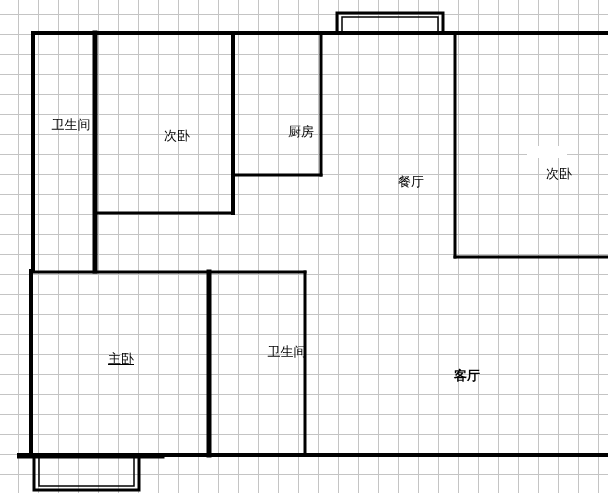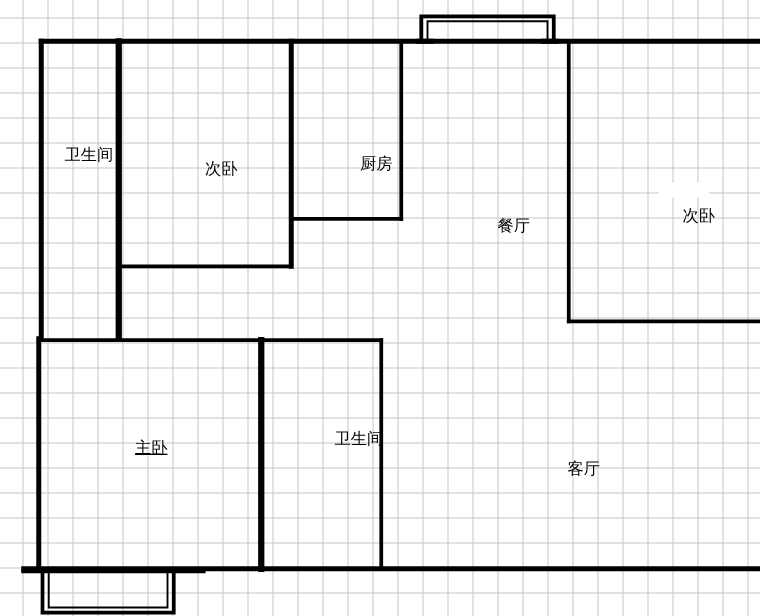--- a/index.html
+++ b/index.html
@@ -64,14 +64,14 @@
 
   <div class="mask" style="left:510px;top:146px;width:40px;height:12px;"></div>
 
   <div class="room-label" style="left:54px;top:125px;">卫生间</div>
   <div class="room-label" style="left:160px;top:136px;">次卧</div>
   <div class="room-label" style="left:284px;top:114px;margin-top:18px;">厨房</div>
   <div class="room-label" style="left:394px;top:145px;margin-top:37px;">餐厅</div>
   <div class="room-label" style="left:542px;top:174px;">次卧</div>
   <div class="room-label" style="left:104px;top:359px;text-decoration:underline;">主卧</div>
   <div class="room-label" style="left:270px;top:352px;">卫生间</div>
-  <div class="room-label" style="left:450px;top:376px;">客厅</div>
+  <div class="room-label" style="left:450px;top:376px;font-weight:bold;">客厅</div>
 </div>
 
 </body></html>

